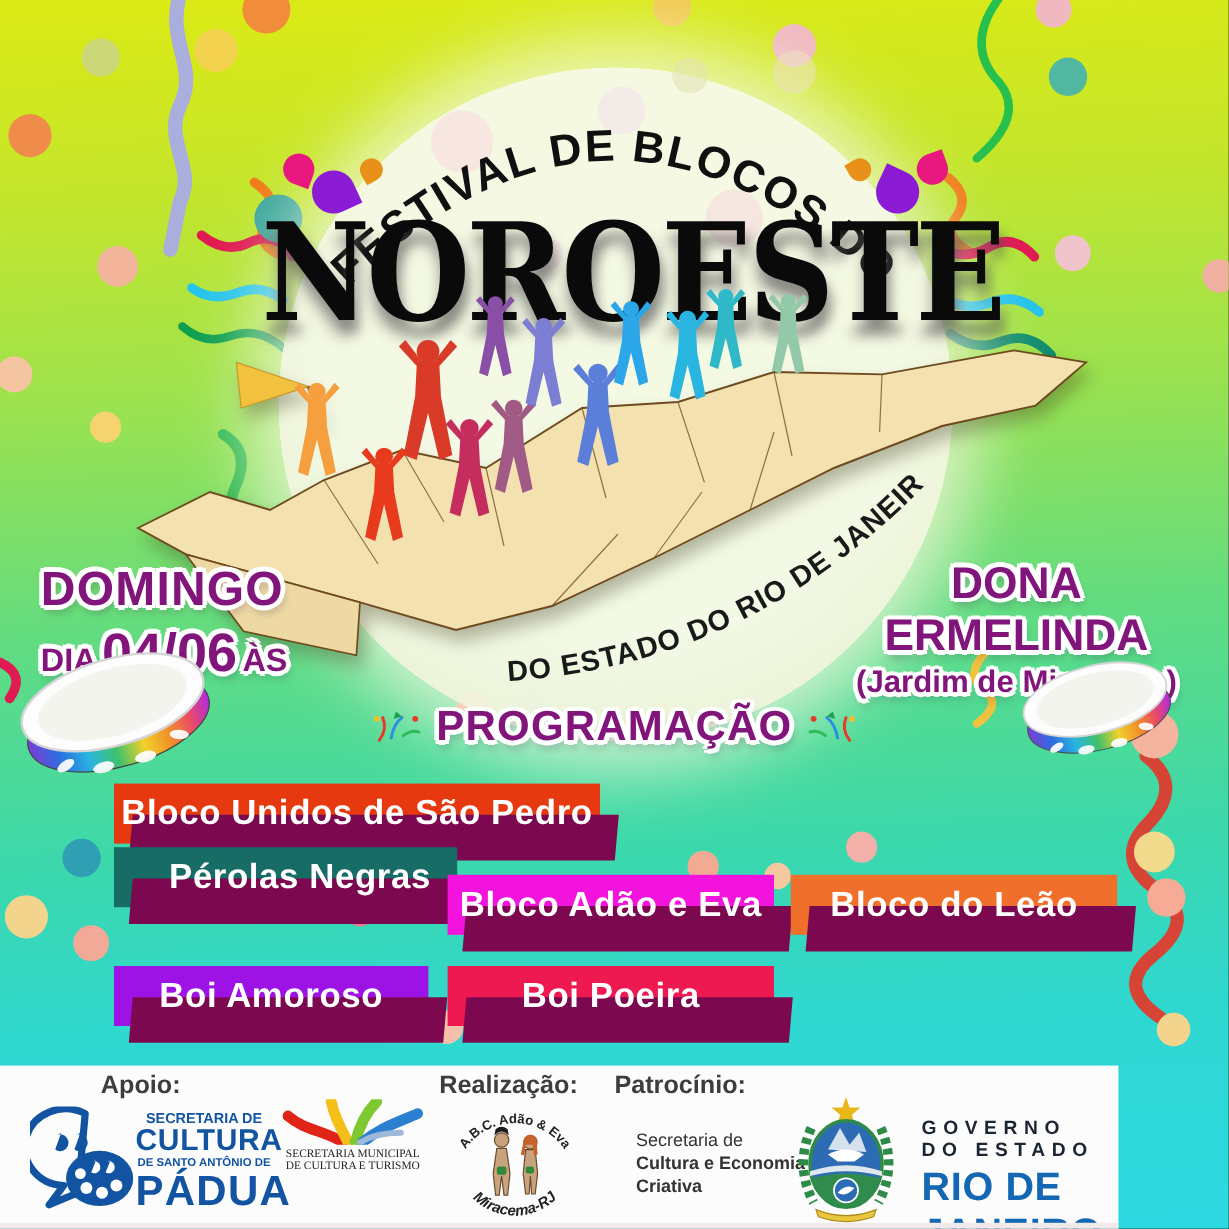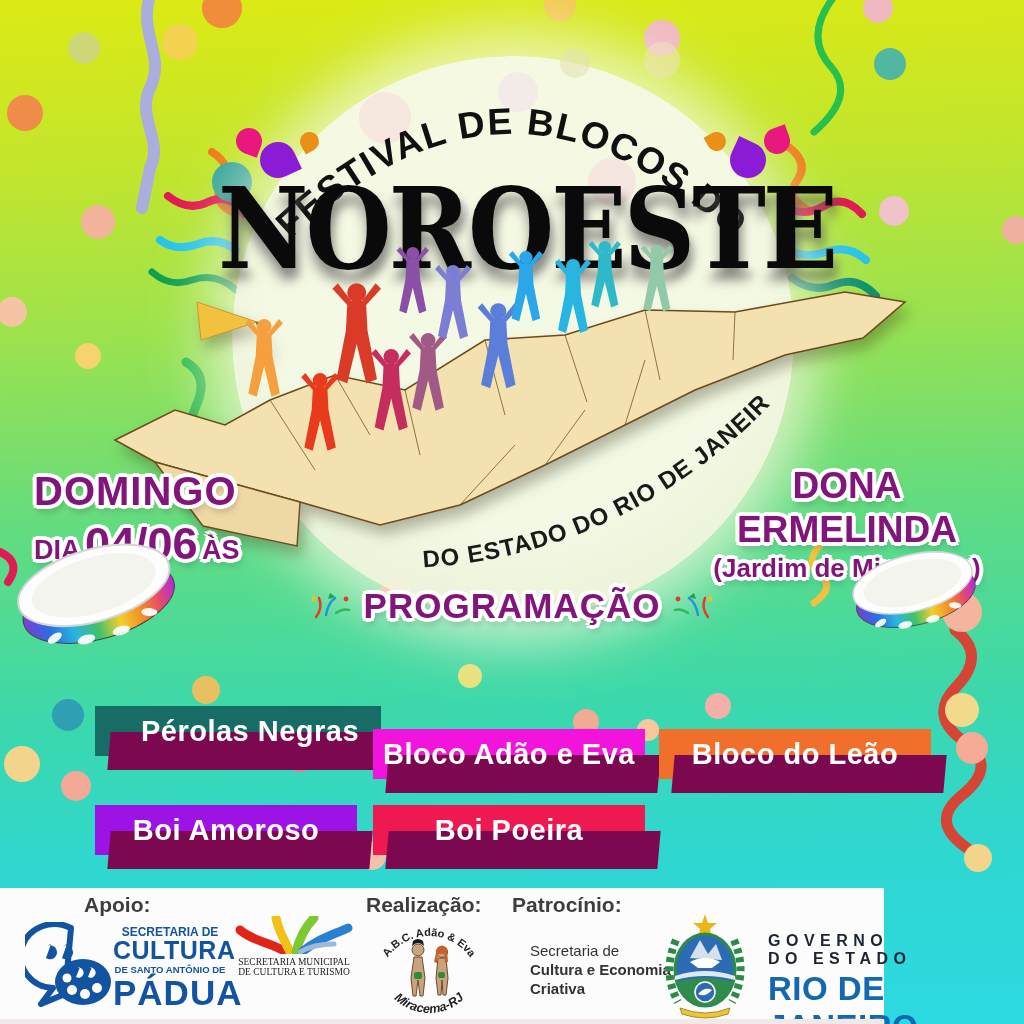--- a/index.html
+++ b/index.html
@@ -37,21 +37,21 @@
   #where .l3{font-size:26px;}
   
   #progtitle{left:0;top:586px;width:1024px;display:flex;justify-content:center;align-items:center;gap:12px;}
   #progtitle .t{font-size:35px;letter-spacing:1px;}
   
   .blk{position:absolute;height:50px;line-height:50px;text-align:center;color:#fff;
     font-weight:bold;font-size:29px;letter-spacing:.5px;z-index:3;}
   .blk::before{content:"";position:absolute;left:14px;top:26px;width:100%;height:38px;
     background:#7c0950;transform:skewX(-5deg);z-index:-1;}
   
-  #footer{left:0;top:888px;width:884px;height:136px;background:#fcfcfc;z-index:5;}
+  #footer{left:0;top:888px;width:884px;height:136px;background:#fcfcfc;z-index:5;padding-left:48px;}
   #footer::after{content:"";position:absolute;left:0;bottom:0;width:100%;height:5px;background:#f3e8e8;}
   .flabel{position:absolute;top:5px;font-size:21px;font-weight:bold;color:#3d3d3d;}
   .padua-txt{line-height:1;color:#1254a2;font-weight:bold;text-align:center;}
   .spon{position:absolute;left:530px;top:54px;font-size:15px;color:#333;line-height:1.25;}
   .gov1{font-size:16px;font-weight:bold;letter-spacing:5.5px;color:#1c2533;}
   .gov2{font-size:33px;font-weight:900;letter-spacing:.5px;color:#1467b2;margin-top:2px;}
 </style>
 </head>
 <body>
 
@@ -249,20 +249,21 @@
         <path d="M6 26 q7 -9 3 -19" stroke="#e8392a"></path>
           <path d="M16 24 q2 -12 9 -17" stroke="#2a8fe0"></path>
           <path d="M26 22 q7 -5 13 -3" stroke="#2fb95a"></path>
       </g>
       <circle cx="4" cy="8" r="2.4" fill="#f2c02a"></circle>
         <circle cx="36" cy="8" r="2.4" fill="#e8392a"></circle>
         <polygon points="20,2 25,6 18,8" fill="#1f9e4e"></polygon>
     </svg>
   </div>
 
+  <div class="blk" style="left: 95px; top: 653px; width: 405px; background: rgb(230, 57, 15);"><span>Bloco Unidos de São Pedro</span></div>
   <div class="blk" style="left: 95px; top: 706px; width: 262px; background: rgb(23, 108, 102); padding-left: 24px;"><span>Pérolas Negras</span></div>
   <div class="blk" style="left: 373px; top: 729px; width: 272px; background: rgb(242, 20, 220);"><span>Bloco Adão e Eva</span></div>
   <div class="blk" style="left: 659px; top: 729px; width: 272px; background: rgb(240, 112, 43);"><span>Bloco do Leão</span></div>
   <div class="blk" style="left: 373px; top: 805px; width: 272px; background: rgb(238, 25, 80);"><span>Boi Poeira</span></div>
   <div class="blk" style="left: 95px; top: 805px; width: 262px; background: rgb(157, 19, 230);"><span>Boi Amoroso</span></div>
 
   <div id="footer" class="abs">
     <div class="flabel" style="left:84px">Apoio:</div>
     <div class="flabel" style="left:366px">Realização:</div>
     <div class="flabel" style="left:512px">Patrocínio:</div>

